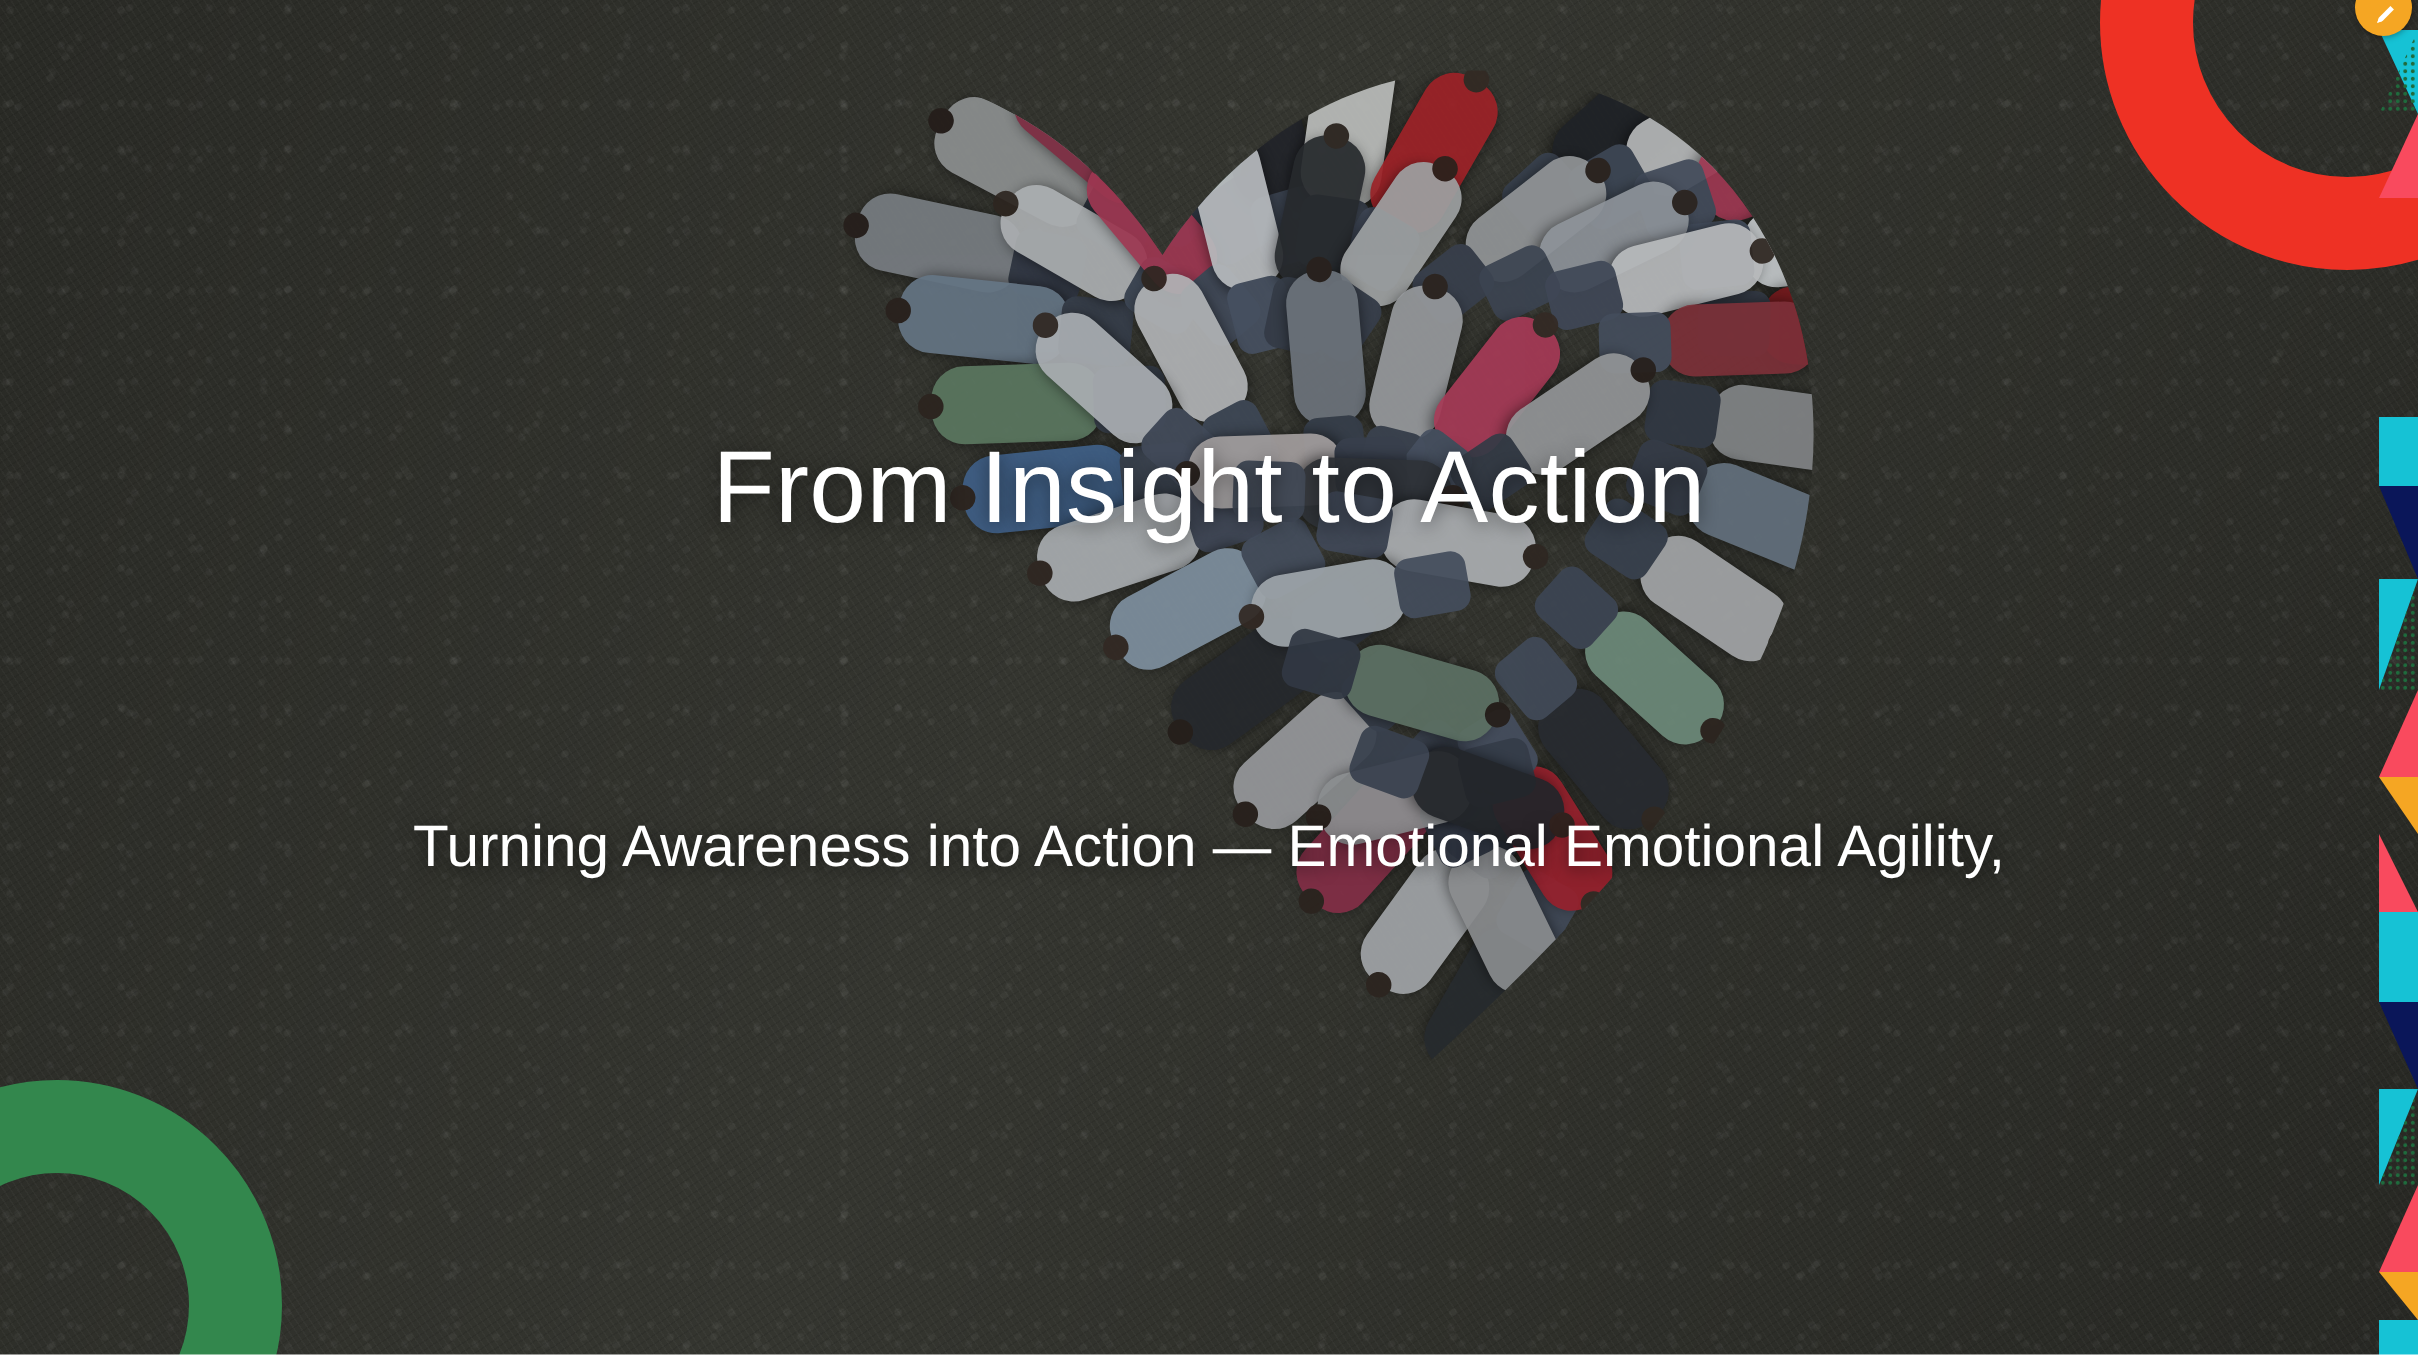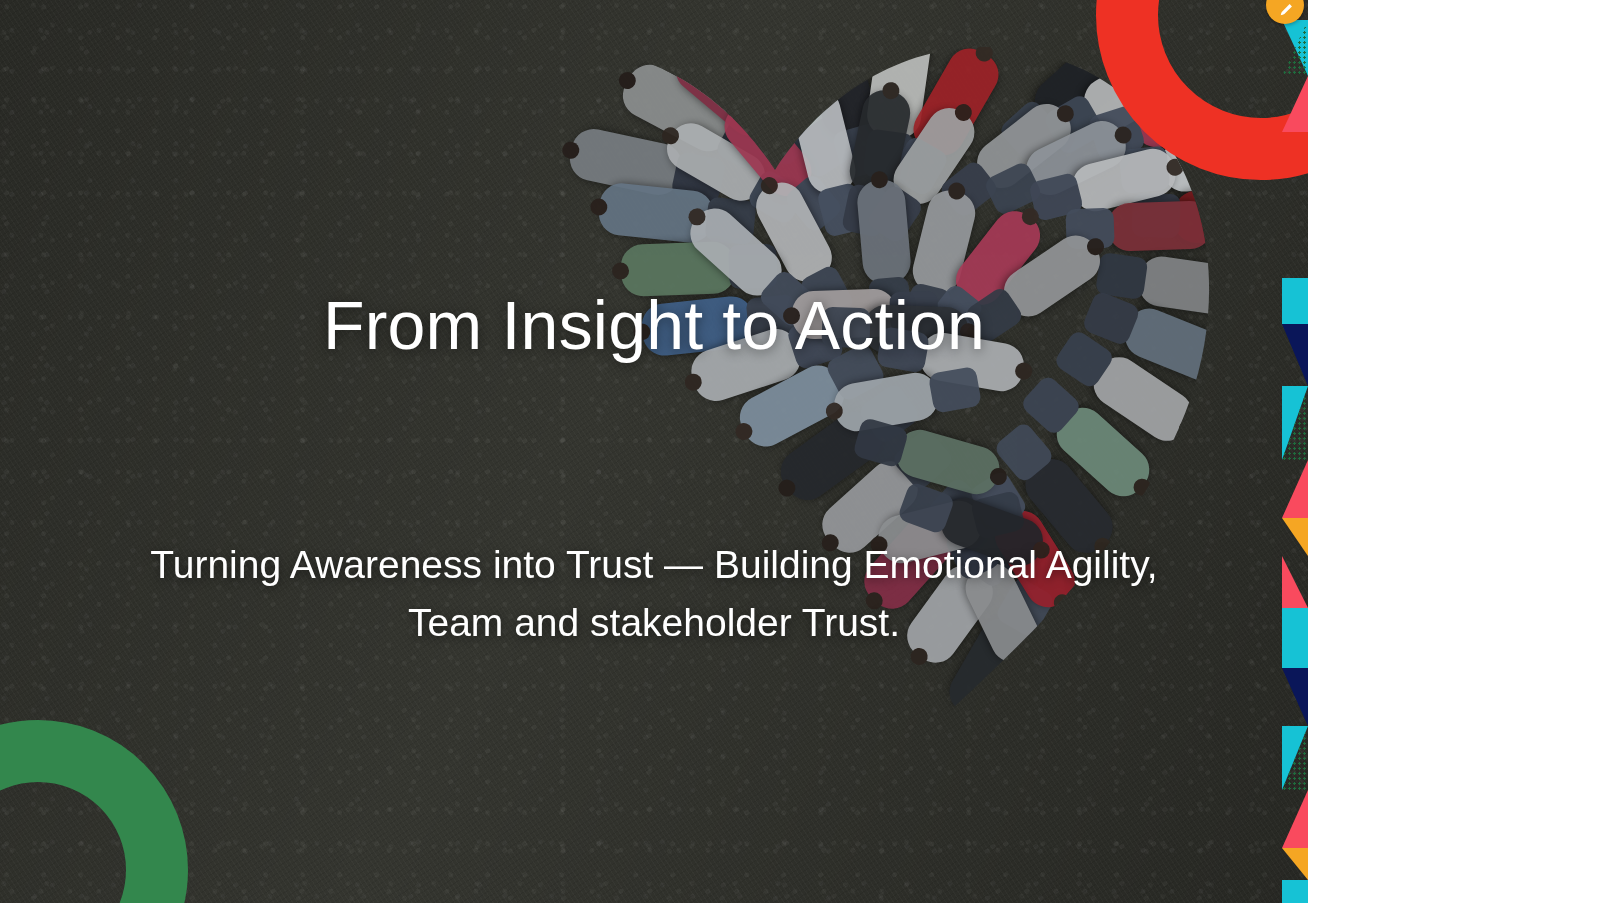--- a/index.html
+++ b/index.html
@@ -7,21 +7,21 @@
     margin: 0;
     padding: 0;
     background: #ffffff;
   }
   body {
     font-family: "Liberation Sans", sans-serif;
   }
 
   .slide {
     position: relative;
-    width: 1308px;
+    width: 1612px;
     height: 908px;
     overflow: hidden;
     background: #8b5cf6;
     text-decoration: underline;
   }
 
   
   .photo {
     position: absolute;
     inset: 0;
@@ -282,19 +282,18 @@
   <div class="pencil-btn">
     <svg width="17" height="17" viewBox="0 0 24 24">
       <path d="M17.8 2.9 L21.1 6.2 L10.4 16.9 L5.6 18.4 L7.1 13.6 Z" fill="#ffffff"></path>
       <path d="M6.9 14.0 L10.0 17.1 L5.2 18.8 Z" fill="#ffffff"></path>
     </svg>
   </div>
 
   <div class="text-layer">
     <div class="title">From Insight to Action</div>
     <div class="subtitle">
-      <span class="ln">Turning Awareness into Trust — Building Emotional Agility,</span>
-      <span class="ln">Team and stakeholder Trust.</span>
+      <span class="ln">Turning Awareness into Action — Emotional Emotional Agility,</span>
     </div>
   </div>
 
   <div class="bottom-edge"></div>
 </div>
 
 </body></html>

